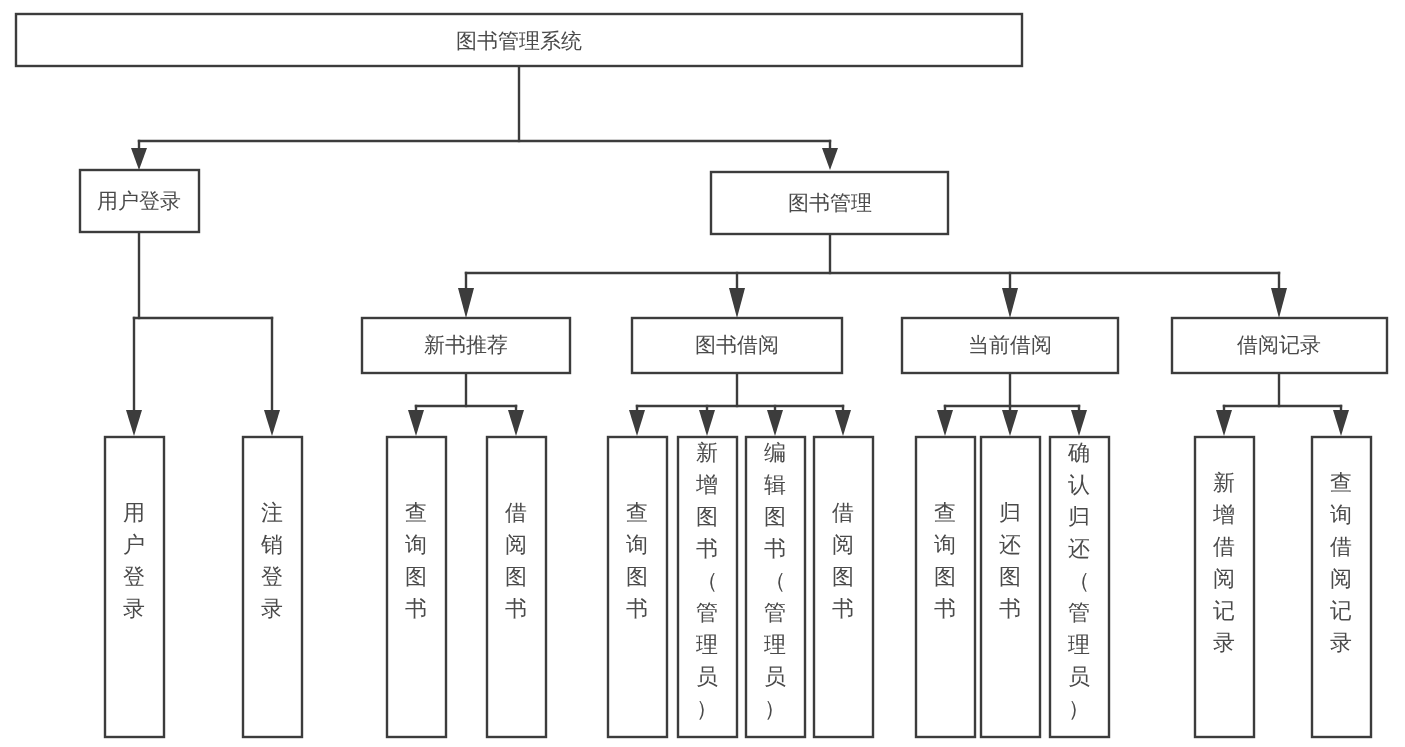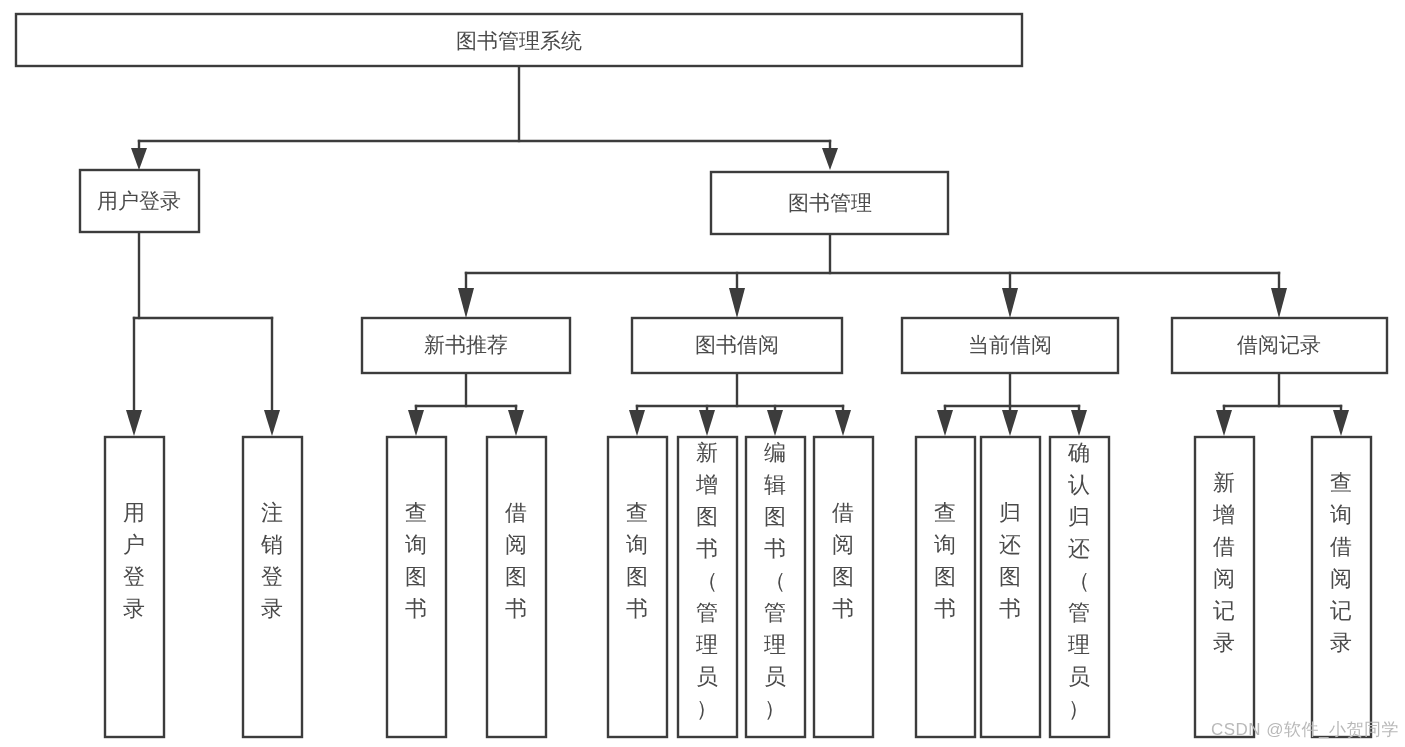--- a/index.html
+++ b/index.html
@@ -231,14 +231,13 @@
       <text class="node-label-v" x="1224" y="490"><tspan x="1224" y="490">新</tspan><tspan x="1224" y="522">增</tspan><tspan x="1224" y="554">借</tspan><tspan x="1224" y="586">阅</tspan><tspan x="1224" y="618">记</tspan><tspan x="1224" y="650">录</tspan></text>
     </g>
 
     <g>
       <rect class="node-rect" x="1312" y="437" width="59" height="300"></rect>
       <text class="node-label-v" x="1341" y="490"><tspan x="1341" y="490">查</tspan><tspan x="1341" y="522">询</tspan><tspan x="1341" y="554">借</tspan><tspan x="1341" y="586">阅</tspan><tspan x="1341" y="618">记</tspan><tspan x="1341" y="650">录</tspan></text>
     </g>
 
   </svg>
 
-  <div class="watermark">CSDN @软件_小贺同学</div>
 </div>
 
 </body></html>

